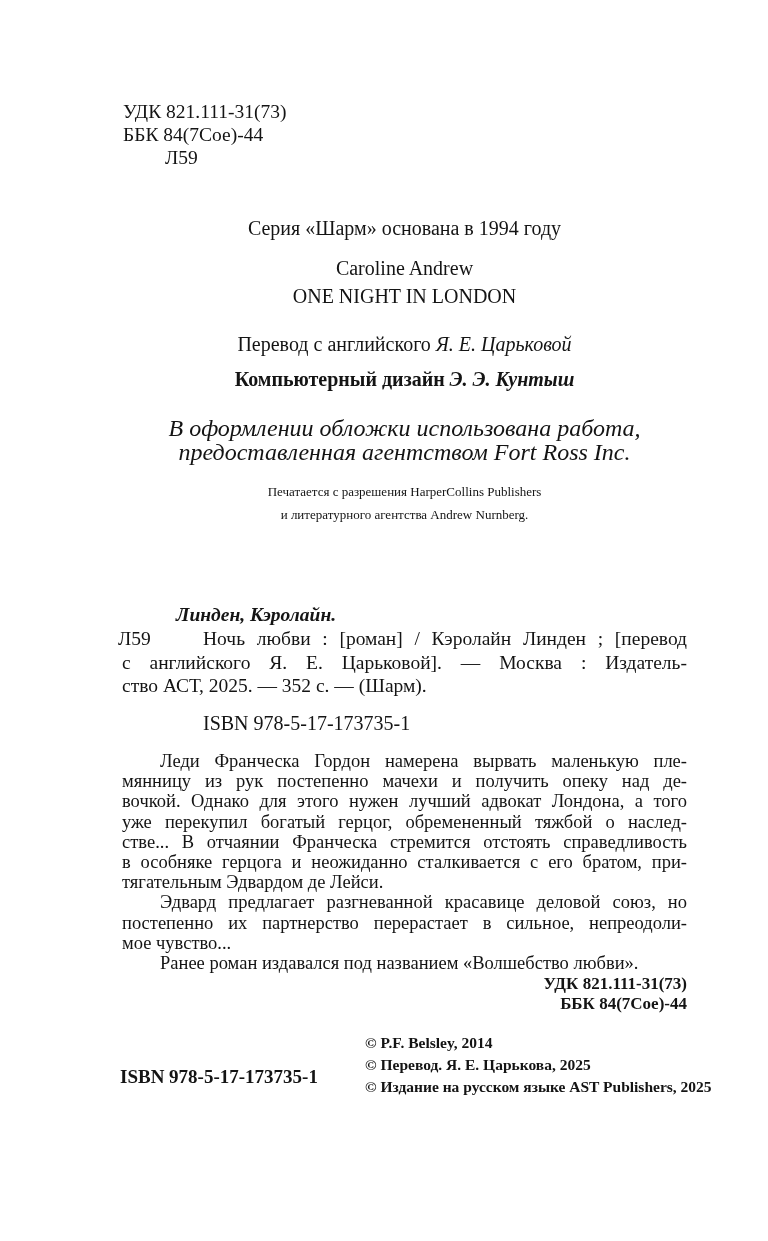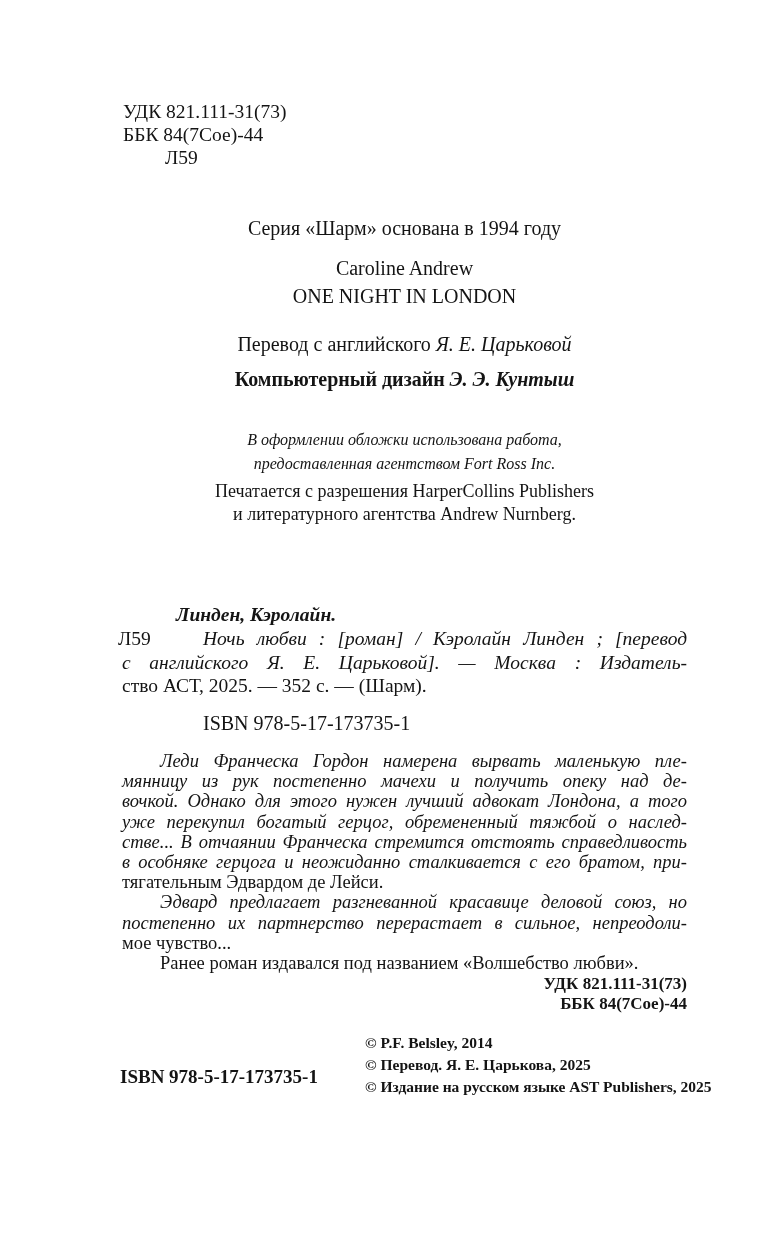--- a/index.html
+++ b/index.html
@@ -8,35 +8,35 @@
     width: 768px;
     height: 1241px;
     margin: 0 auto;
     background: #ffffff;
     color: #141414;
     font-family: "Liberation Serif", "DejaVu Serif", serif;
     overflow: hidden;
   }
   .abs { position: absolute; }
   .centered { left: 122px; width: 565px; text-align: center; }
-  .just { text-align: justify; text-align-last: justify; font-style: italic; }
+  .just { text-align: justify; text-align-last: justify; }
   .b { font-weight: bold; }
   .i { font-style: italic; }
 
   .top-codes { left: 123px; top: 100px; font-size: 19.5px; line-height: 23px; }
   .top-codes .code-indent { padding-left: 42px; }
 
   .series-note { top: 217px; font-size: 20px; }
   .original-author { top: 257px; font-size: 20px; }
   .original-title { top: 285px; font-size: 20px; }
   .translation-credit { top: 333px; font-size: 20px; }
   .design-credit { top: 368px; font-size: 20px; font-weight: bold; }
   .credit-prefix { margin-right: 0.24em; }
-  .cover-note { top: 428px; font-size: 16px; line-height: 23.5px; }
-  .permission-note { top: 480px; font-size: 18px; line-height: 23px; }
+  .cover-note { top: 417px; font-size: 24px; line-height: 23.5px; }
+  .permission-note { top: 480px; font-size: 13px; line-height: 23px; }
 
   .catalog { left: 122px; top: 603px; width: 565px; font-size: 19.5px; line-height: 23.8px; }
   .catalog-author { padding-left: 54px; font-style: italic; }
   .catalog-body { position: relative; }
   .catalog-code { position: absolute; left: -4px; top: 0; }
   .catalog-line-first { padding-left: 81px; }
 
   .isbn-catalog { left: 203px; top: 712px; font-size: 20px; }
 
   .annotation { left: 122px; top: 751px; width: 565px; font-size: 18.5px; line-height: 20.2px; }

